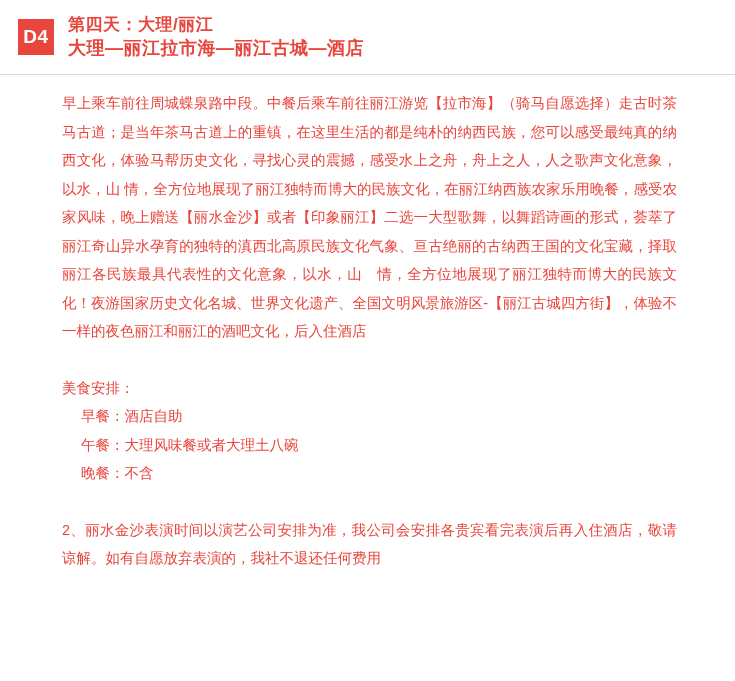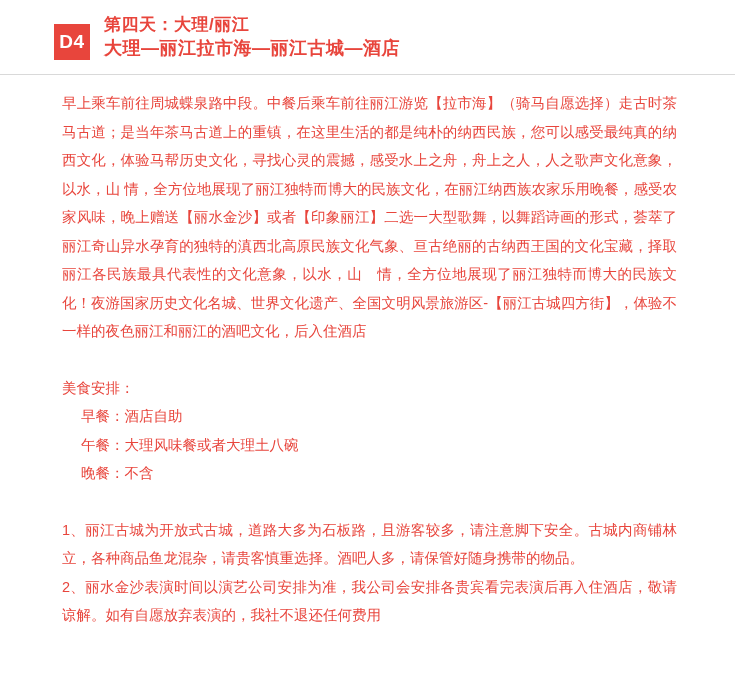--- a/index.html
+++ b/index.html
@@ -17,23 +17,22 @@
   .page {
     position: relative;
     width: 735px;
     height: 681px;
     box-sizing: border-box;
   }
 
   
   .header {
     display: flex;
-    align-items: flex-end;
+    align-items: center;
     padding: 14px 0 0 18px;
-    margin-left: 36px;
   }
   .day-badge {
     width: 36px;
     height: 36px;
     background: #e8453c;
     color: #ffffff;
     font-size: 19px;
     font-weight: bold;
     display: flex;
     align-items: center;
@@ -129,18 +128,17 @@
     <div class="meals">
       <span class="label">美食安排：</span>
       <span class="meal-line">早餐：酒店自助</span>
       <span class="meal-line">午餐：大理风味餐或者大理土八碗</span>
       <span class="meal-line">晚餐：不含</span>
     </div>
 
     <div class="spacer"></div>
 
     <div class="tips">
-      <span class="tip-line">1、丽江古城为开放式古城，道路大多为石板路，且游客较多，请注意脚下安全。古城内商铺林立，各种商品鱼龙混杂，请贵客慎重选择。酒吧人多，请保管好随身携带的物品。</span>
       <span class="tip-line">2、丽水金沙表演时间以演艺公司安排为准，我公司会安排各贵宾看完表演后再入住酒店，敬请谅解。如有自愿放弃表演的，我社不退还任何费用</span>
     </div>
 
   </div>
 </div>
 
 </body></html>

